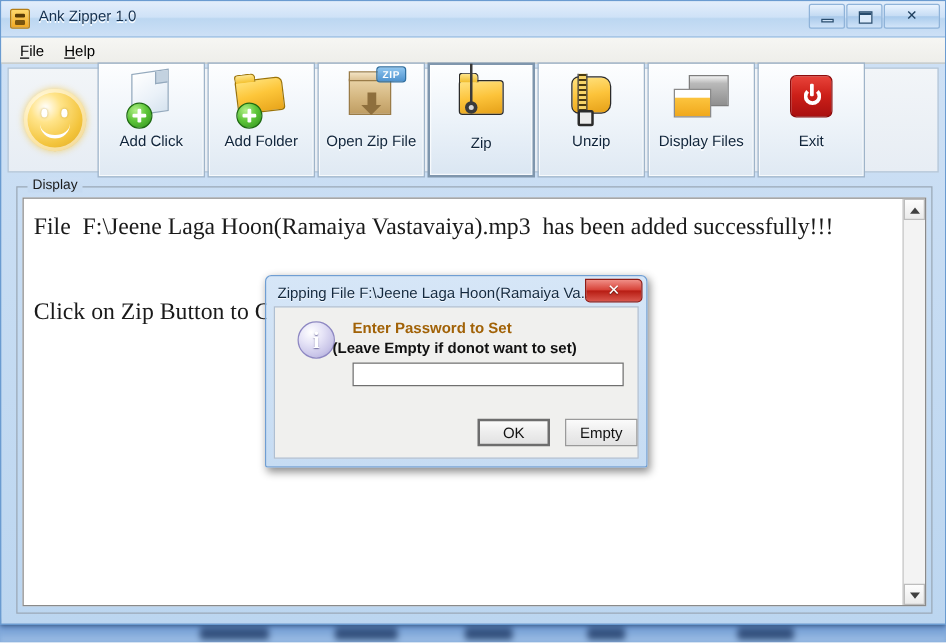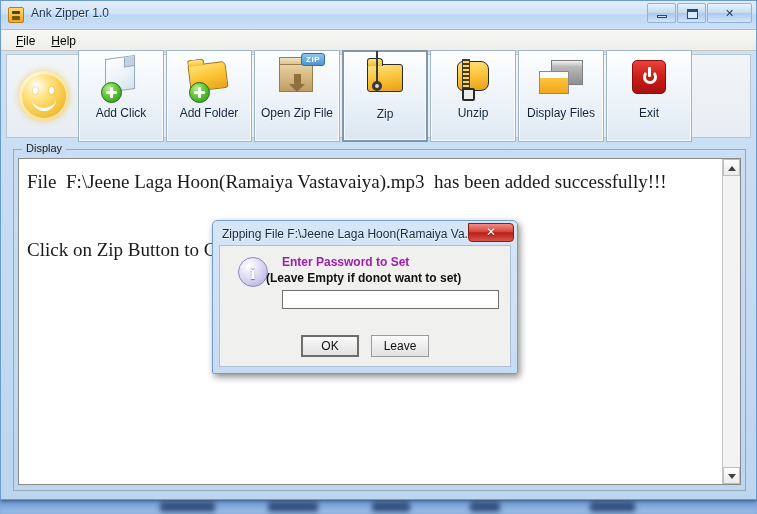--- a/index.html
+++ b/index.html
@@ -361,33 +361,33 @@
     border: 1px solid #8d87c2; box-sizing: border-box;
   }
   .info-icon span {
     position: absolute; left: 0; right: 0; top: 4px; text-align: center;
     font-family: "Liberation Serif", serif;
     font-size: 19px; font-weight: bold; color: #fff; line-height: 21px;
     text-shadow: 0 1px 1px rgba(90,85,140,.8);
   }
   .dlg-l1 {
     position: absolute; left: 62px; top: 9px;
-    font-size: 12px; font-weight: bold; color: #a21caf;
+    font-size: 12px; font-weight: bold; color: #a16207;
   }
   .dlg-l2 {
     position: absolute; left: 46px; top: 25px;
     font-size: 12px; font-weight: bold; color: #111;
   }
   .pw-input {
     position: absolute; left: 62px; top: 44px; width: 217px; height: 19px;
     background: #fff; border: 1px solid #6f6f6f; box-sizing: border-box;
   }
   .dlg-buttons {
     position: absolute; left: 0; right: 0; bottom: 9px;
-    display: flex; justify-content: center; gap: 12px;
+    display: flex; justify-content: flex-end; gap: 12px;
   }
   .dlg-btn {
     min-width: 58px; height: 22px; line-height: 20px; text-align: center;
     font-size: 12px; color: #111;
     background: linear-gradient(180deg,#fbfbfb 0%, #ededed 50%, #e2e2e2 100%);
     border: 1px solid #9a9a9a; box-sizing: border-box;
     padding: 0 10px; cursor: default;
   }
   .dlg-btn.default { border: 2px solid #6d6d6d; line-height: 18px; }
 </style>
@@ -525,19 +525,19 @@
         <div class="info-icon">
           <span>i</span>
         </div>
         <div class="dlg-l1">Enter Password to Set</div>
         <div class="dlg-l2">(Leave Empty if donot want to set)</div>
 
         <input class="pw-input" type="text" value="" placeholder="" style="">
 
         <div class="dlg-buttons">
           <div class="dlg-btn default">OK</div>
-          <div class="dlg-btn">Leave</div>
+          <div class="dlg-btn">Empty</div>
         </div>
       </div>
     </div>
 
   </div>
 </div>
 
 </body></html>

